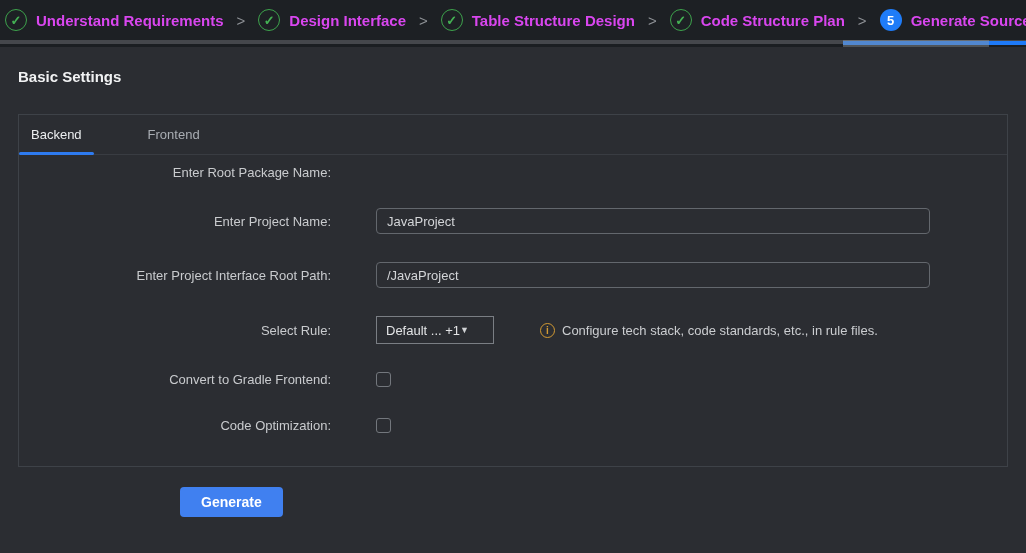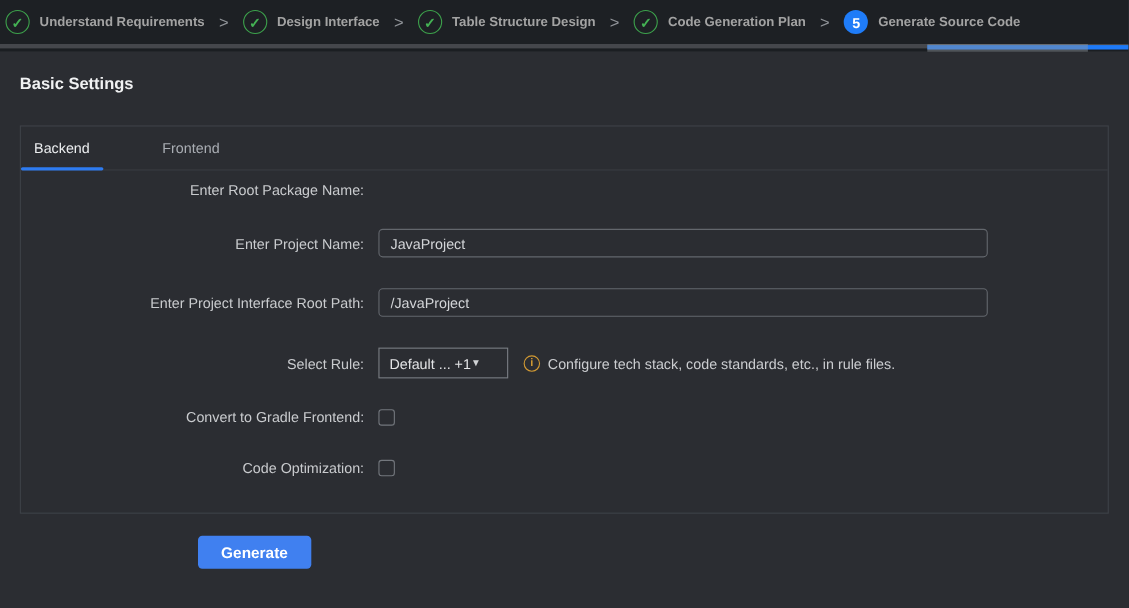--- a/index.html
+++ b/index.html
@@ -9,21 +9,21 @@
   .app { width:1026px; height:553px; position:relative; background:#2b2d32; }
 
   
   .topbar { height:40px; background:#1d2024; display:flex; align-items:center;
             padding-left:5px; white-space:nowrap; overflow:hidden; }
   .step { display:flex; align-items:center; cursor:pointer; }
   .step-circle { width:22px; height:22px; border-radius:50%; display:flex;
                  align-items:center; justify-content:center; flex:0 0 auto; }
   .step-circle.done { border:1.5px solid #3da24c; color:#44b154; font-size:13px; font-weight:bold; }
   .step-circle.active { background:#1f7cf8; color:#ffffff; font-size:13px; font-weight:bold; }
-  .step-label { color:#a3a3a3; font-size:12px; font-weight:bold; margin-left:9px; }
+  .step-label { color:#d946ef; font-size:15px; font-weight:bold; margin-left:9px; }
   .step-sep { color:#8f9297; font-size:15px; margin:0 13px; font-weight:normal; }
 
   .scroll-zone { position:relative; height:7px; background:#45474c; border-bottom:3px solid #1b1e22; }
   .active-underline { position:absolute; left:843px; width:183px; top:1px; height:4px; background:#1e7af8; }
   .scroll-thumb { position:absolute; left:843px; width:146px; top:0; height:7px;
                   background:rgba(145,150,158,0.45); cursor:pointer; }
 
   
   .content { padding:0 18px; }
   .page-title { margin-top:21px; font-size:15px; font-weight:bold; color:#f1f2f3; }
@@ -31,21 +31,21 @@
   .panel { margin-top:29px; width:990px; height:353px; border:1px solid #3e4248; }
 
   .tabs { height:40px; display:flex; align-items:stretch; border-bottom:1px solid #393c42;gap:28px; }
   .tab { position:relative; display:flex; align-items:center; padding:0 12px;
          font-size:13px; color:#a9adb3; cursor:pointer; margin-right:14px; }
   .tab.active { color:#eceef0; }
   .tab.active::after { content:""; position:absolute; left:0; right:0; bottom:-1px;
                        height:3px; background:#2e7bf0; border-radius:2px; }
 
   .form { padding-top:10px; }
-  .form-row { display:flex; align-items:center; margin-bottom:28px; }
+  .form-row { display:flex; align-items:center; margin-bottom:28px;gap:32px; }
   .form-label { width:325px; padding-right:13px; text-align:right;
                 color:#c9cbce; font-size:13px; flex:0 0 auto; }
   .text-input { width:554px; height:26px; background:transparent; border:1px solid #63676d;
                 border-radius:4px; color:#d3d5d8; font-size:13px; padding:0 10px; outline:none;
                 font-family:"Liberation Sans", sans-serif; }
   .select-box { width:118px; height:28px; border:1px solid #7a7e84; background:transparent;
                 display:flex; align-items:center; justify-content:flex-start;
                 padding:0 9px; color:#e3e4e6; font-size:13px; cursor:pointer; }
   .select-arrow { font-size:9px; color:#d0d2d5; }
   .note { display:flex; align-items:center; margin-left:14px; }
@@ -89,21 +89,21 @@
           <span>✓</span>
         </span>
       <span class="step-label">Table Structure Design</span>
     </div>
     <span class="step-sep">&gt;</span>
 
     <div class="step">
       <span class="step-circle done">
           <span>✓</span>
         </span>
-      <span class="step-label">Code Generation Plan</span>
+      <span class="step-label">Code Structure Plan</span>
     </div>
     <span class="step-sep">&gt;</span>
 
     <div class="step">
       <span class="step-circle active">5</span>
       <span class="step-label">Generate Source Code</span>
     </div>
 
   </div>
 

